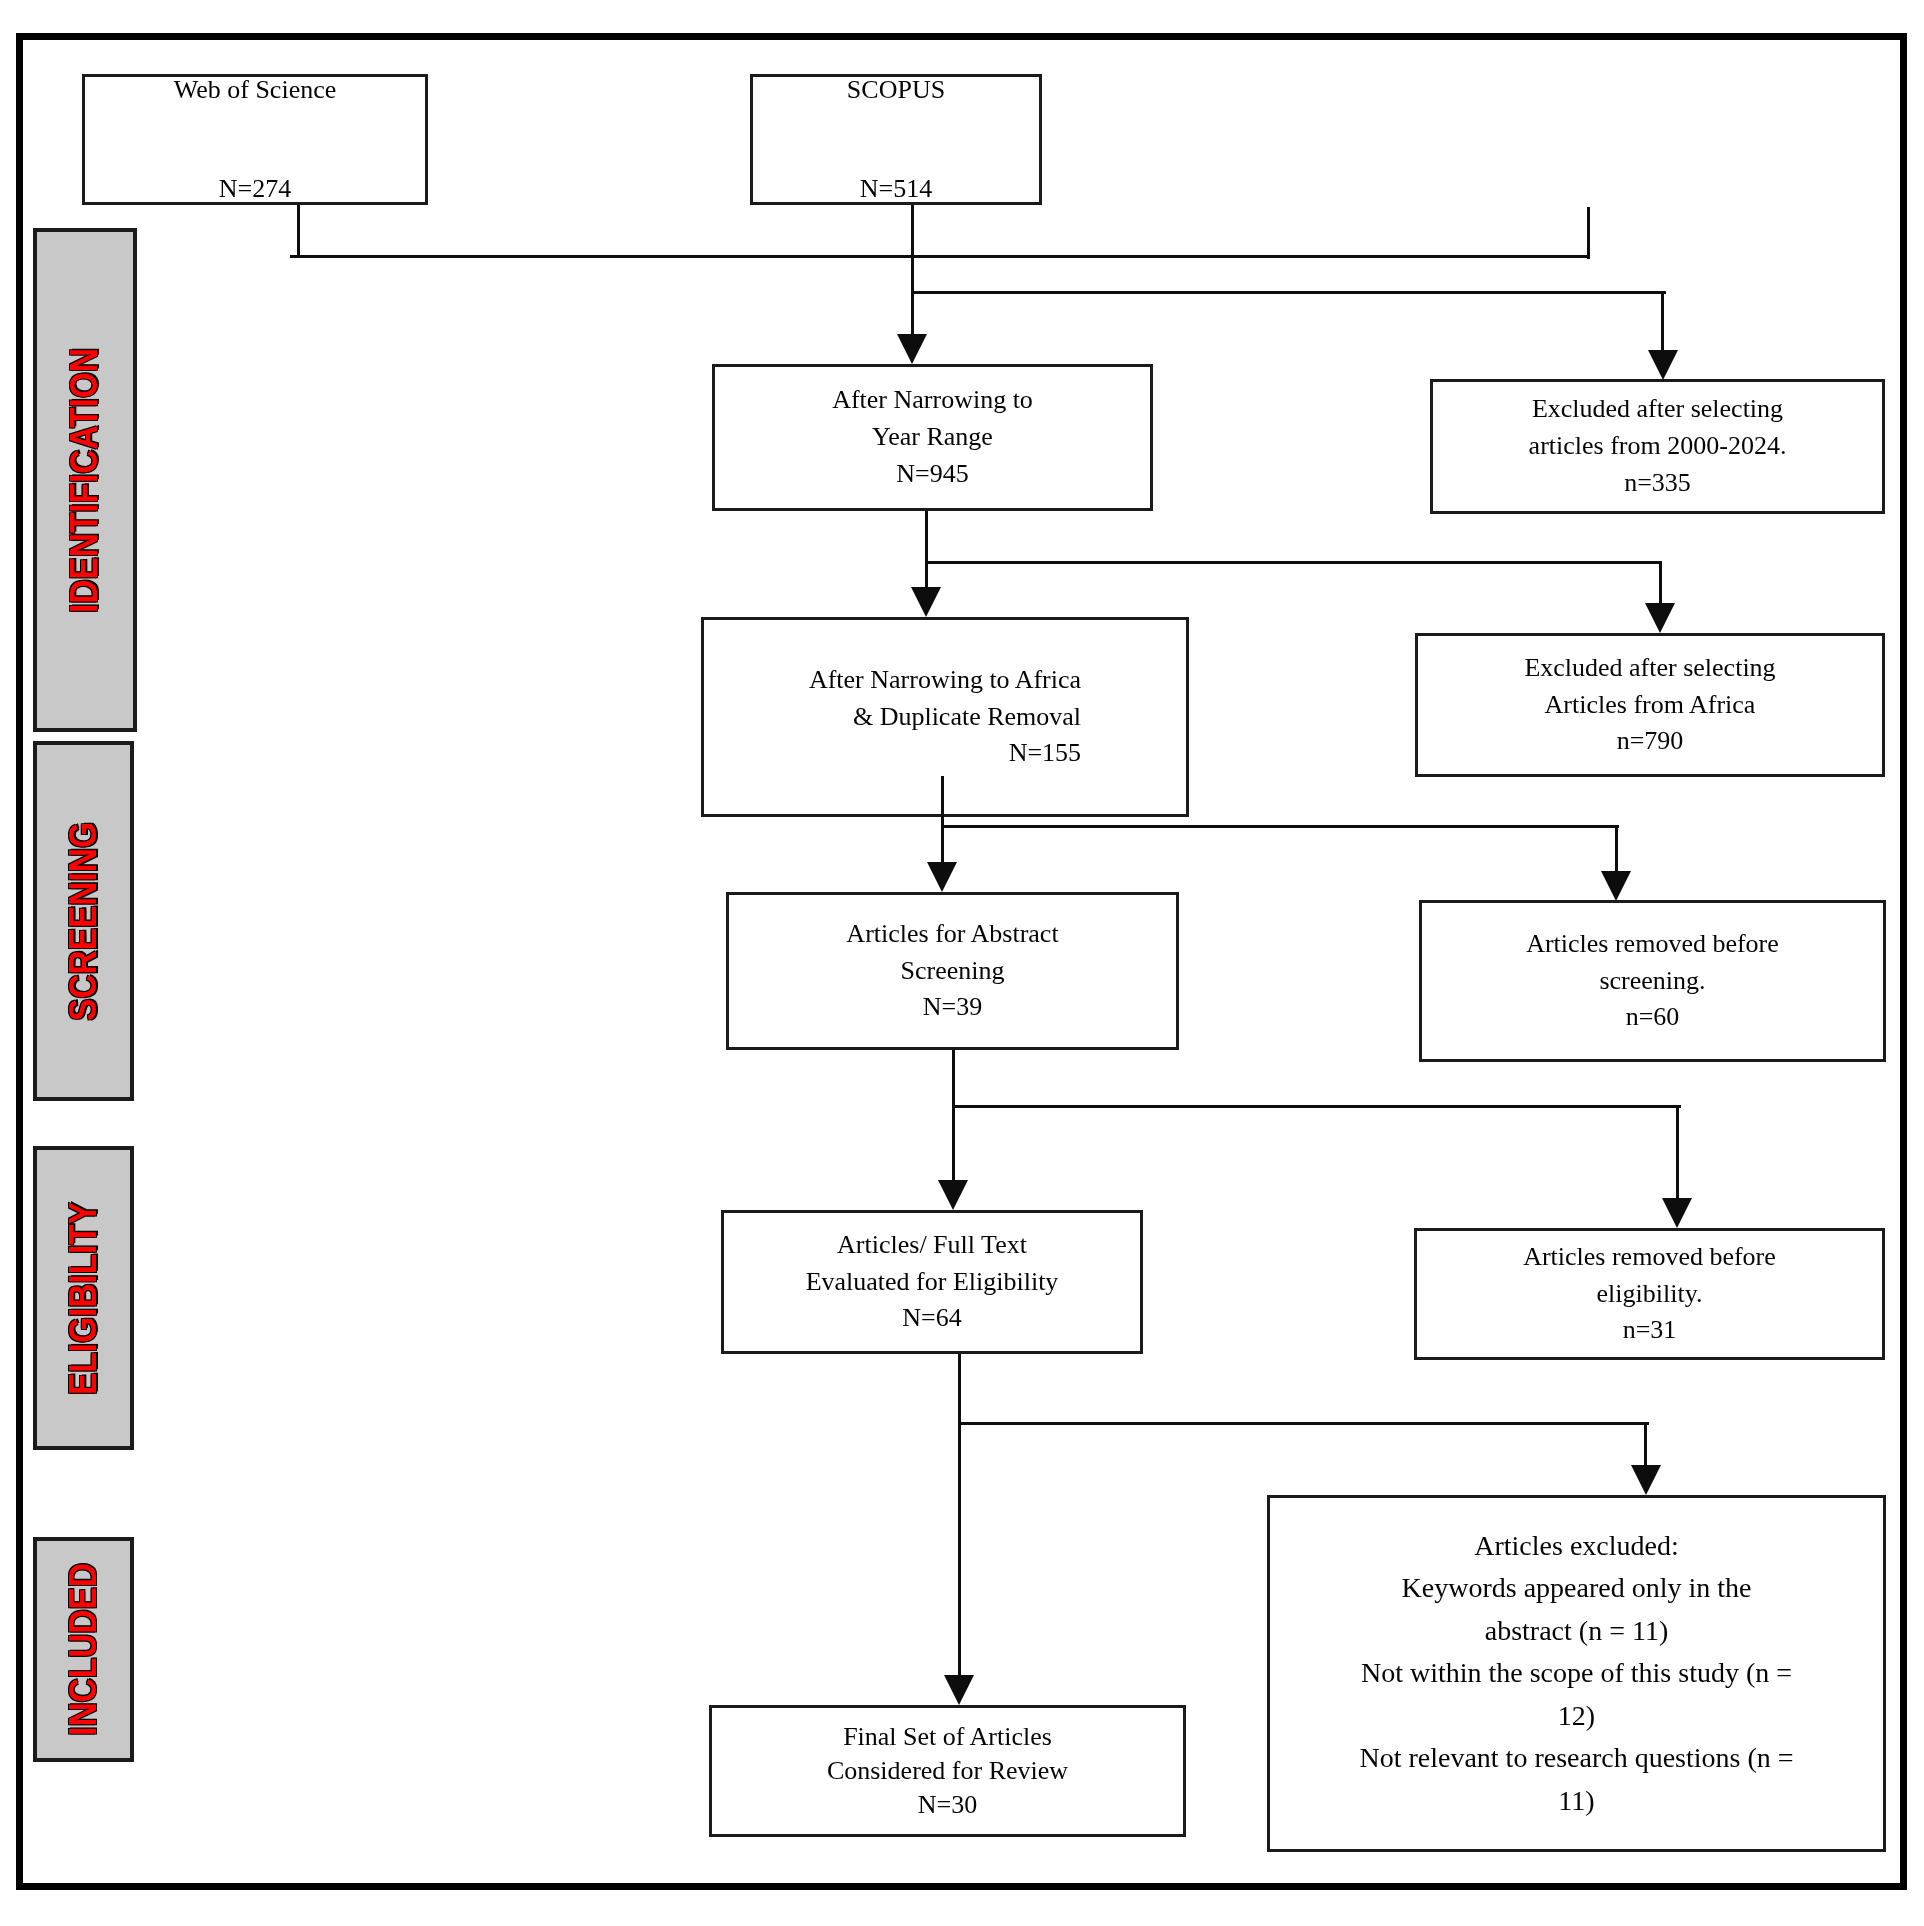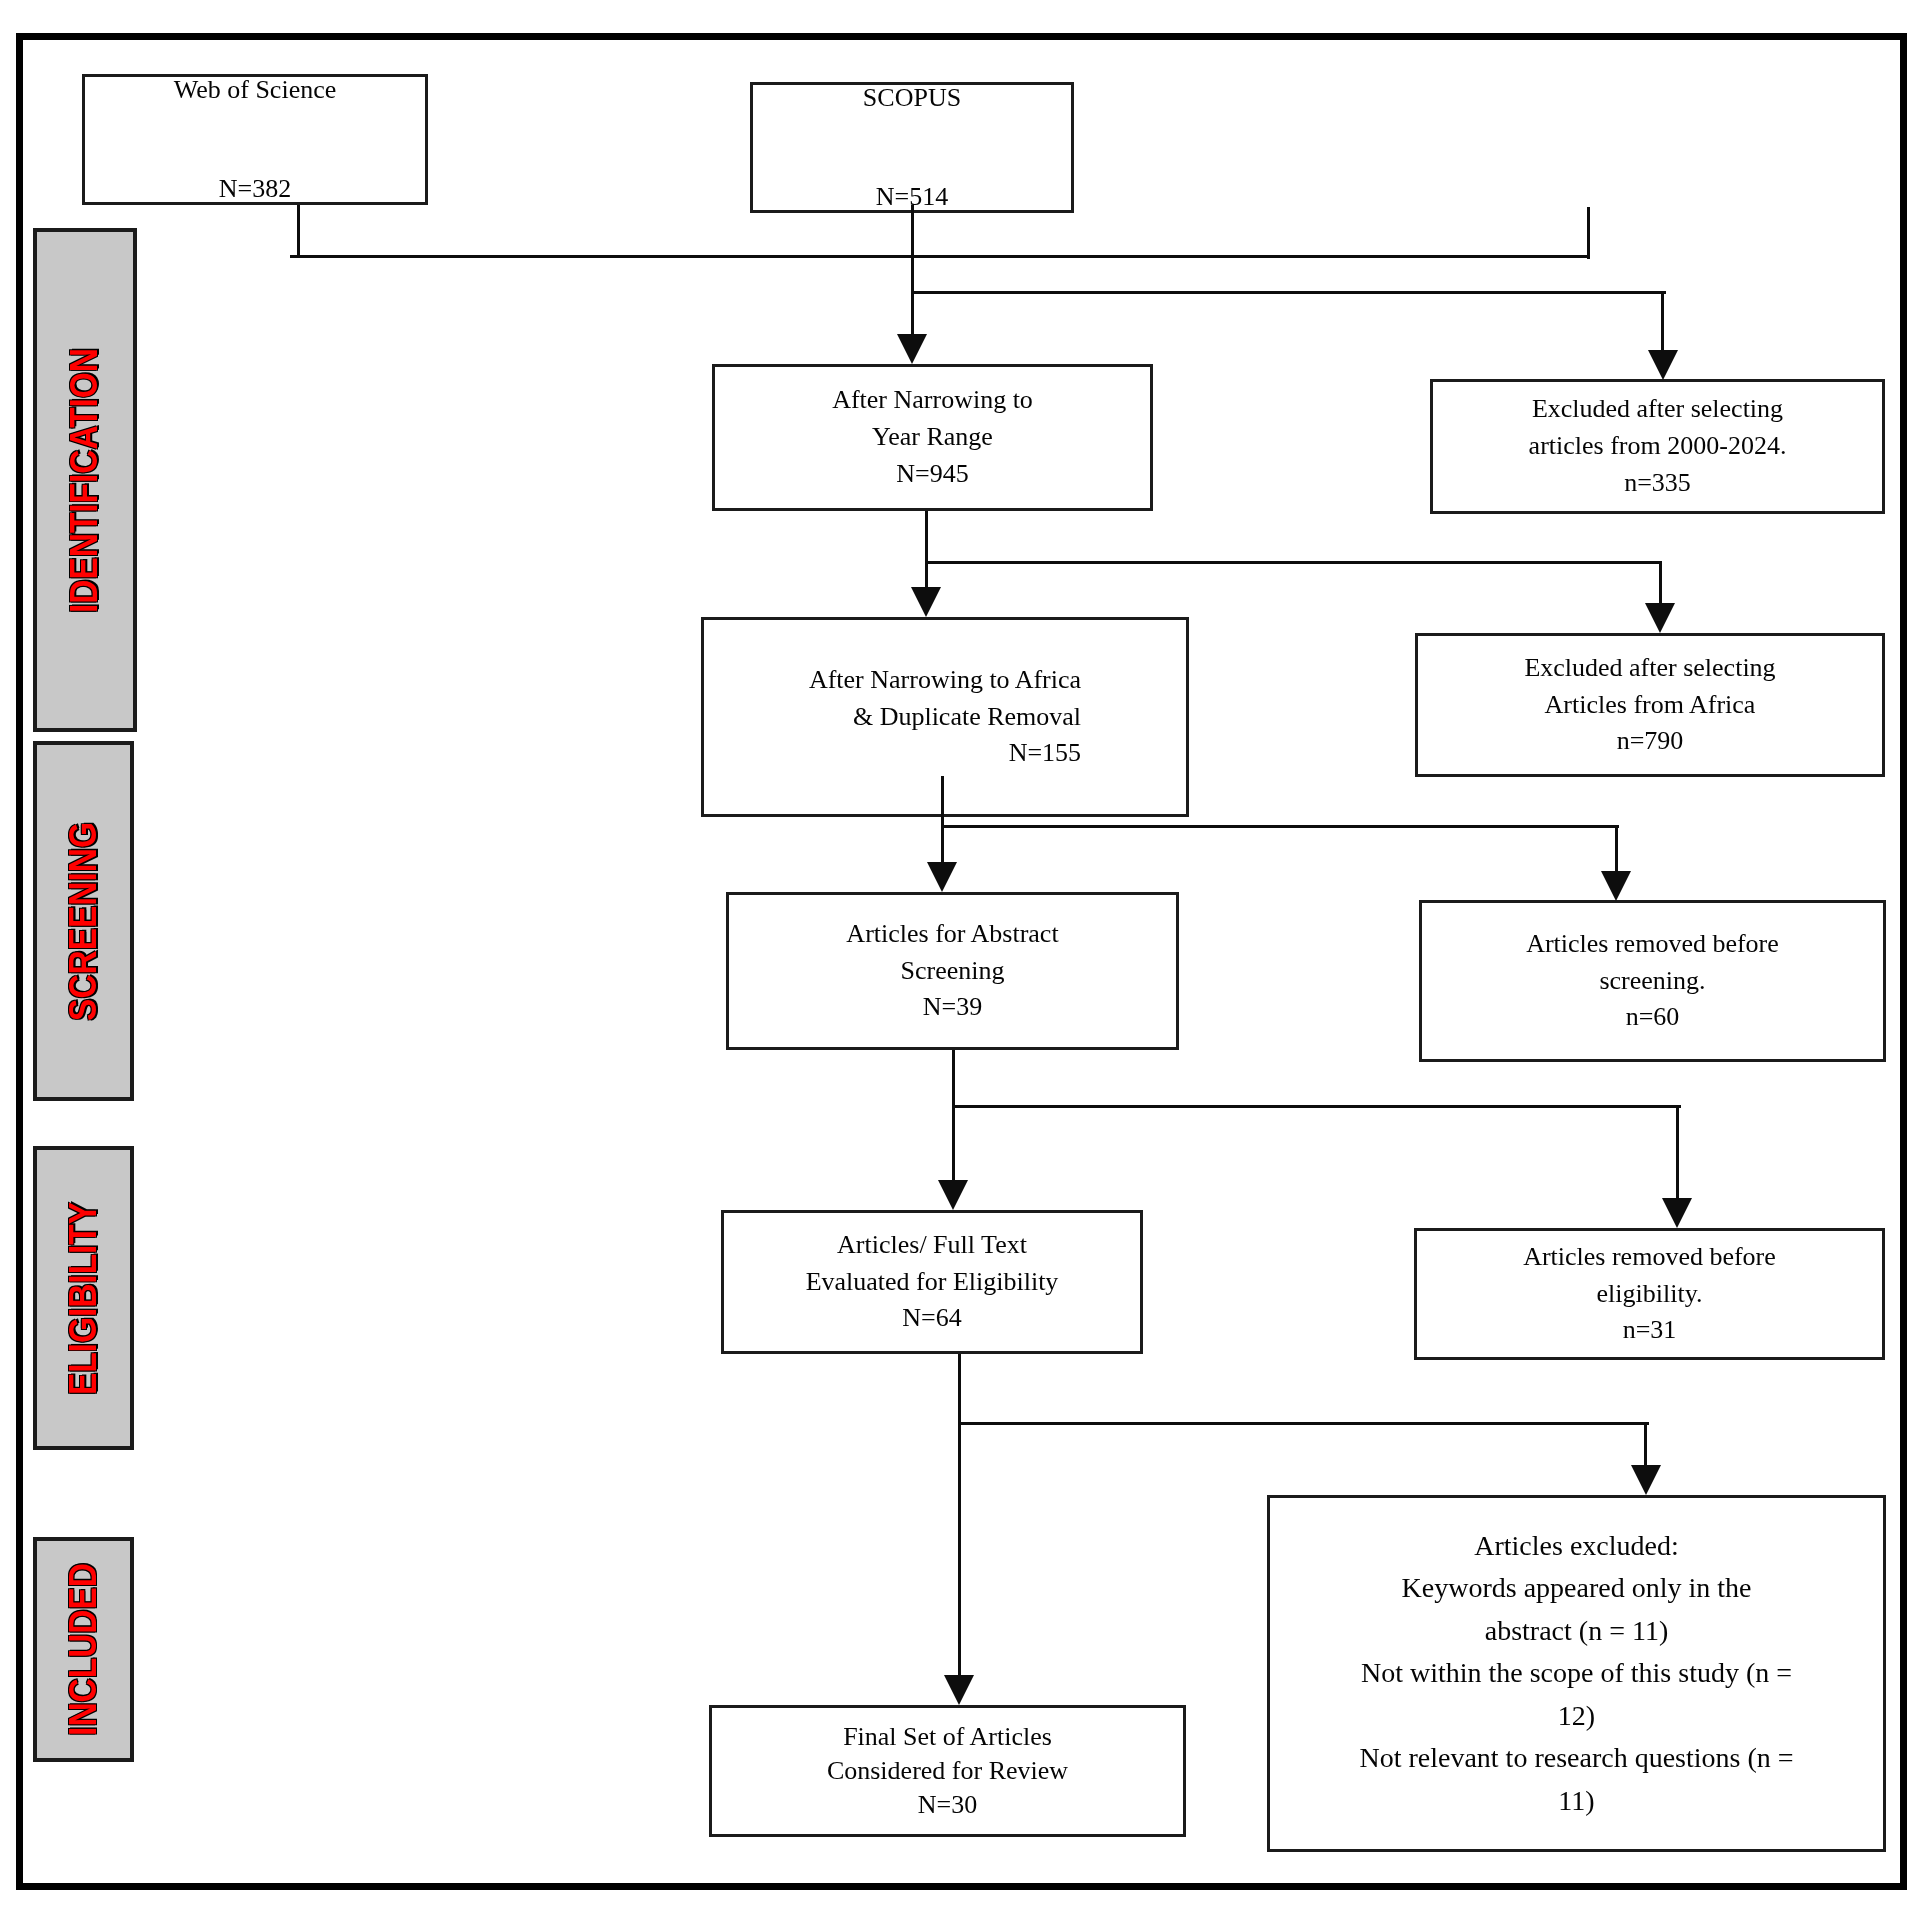--- a/index.html
+++ b/index.html
@@ -58,23 +58,23 @@
   </div>
   <div class="stage" style="left:33px; top:1146px; width:101px; height:304px;">
     <span>ELIGIBILITY</span>
   </div>
   <div class="stage" style="left:33px; top:1537px; width:101px; height:225px;">
     <span>INCLUDED</span>
   </div>
 
   <div class="box src" style="left:82px; top:74px; width:346px; height:131px;">
     <div class="btxt"><span>Web of Science</span><br>
-    <span>N=382</span></div>
+    <span>N=274</span></div>
   </div>
-  <div class="box src" style="left:750px; top:74px; width:324px; height:131px;margin-top:8px;">
+  <div class="box src" style="left:750px; top:74px; width:292px; height:131px;">
     <div class="btxt"><span>SCOPUS</span><br>
     <span>N=514</span></div>
   </div>
 
   <div class="box" style="left:712px; top:364px; width:441px; height:147px;">
     <div class="btxt">After Narrowing to
 Year Range
 N=945</div>
   </div>
   <div class="box" style="left:701px; top:617px; width:488px; height:200px;text-align:right;">

